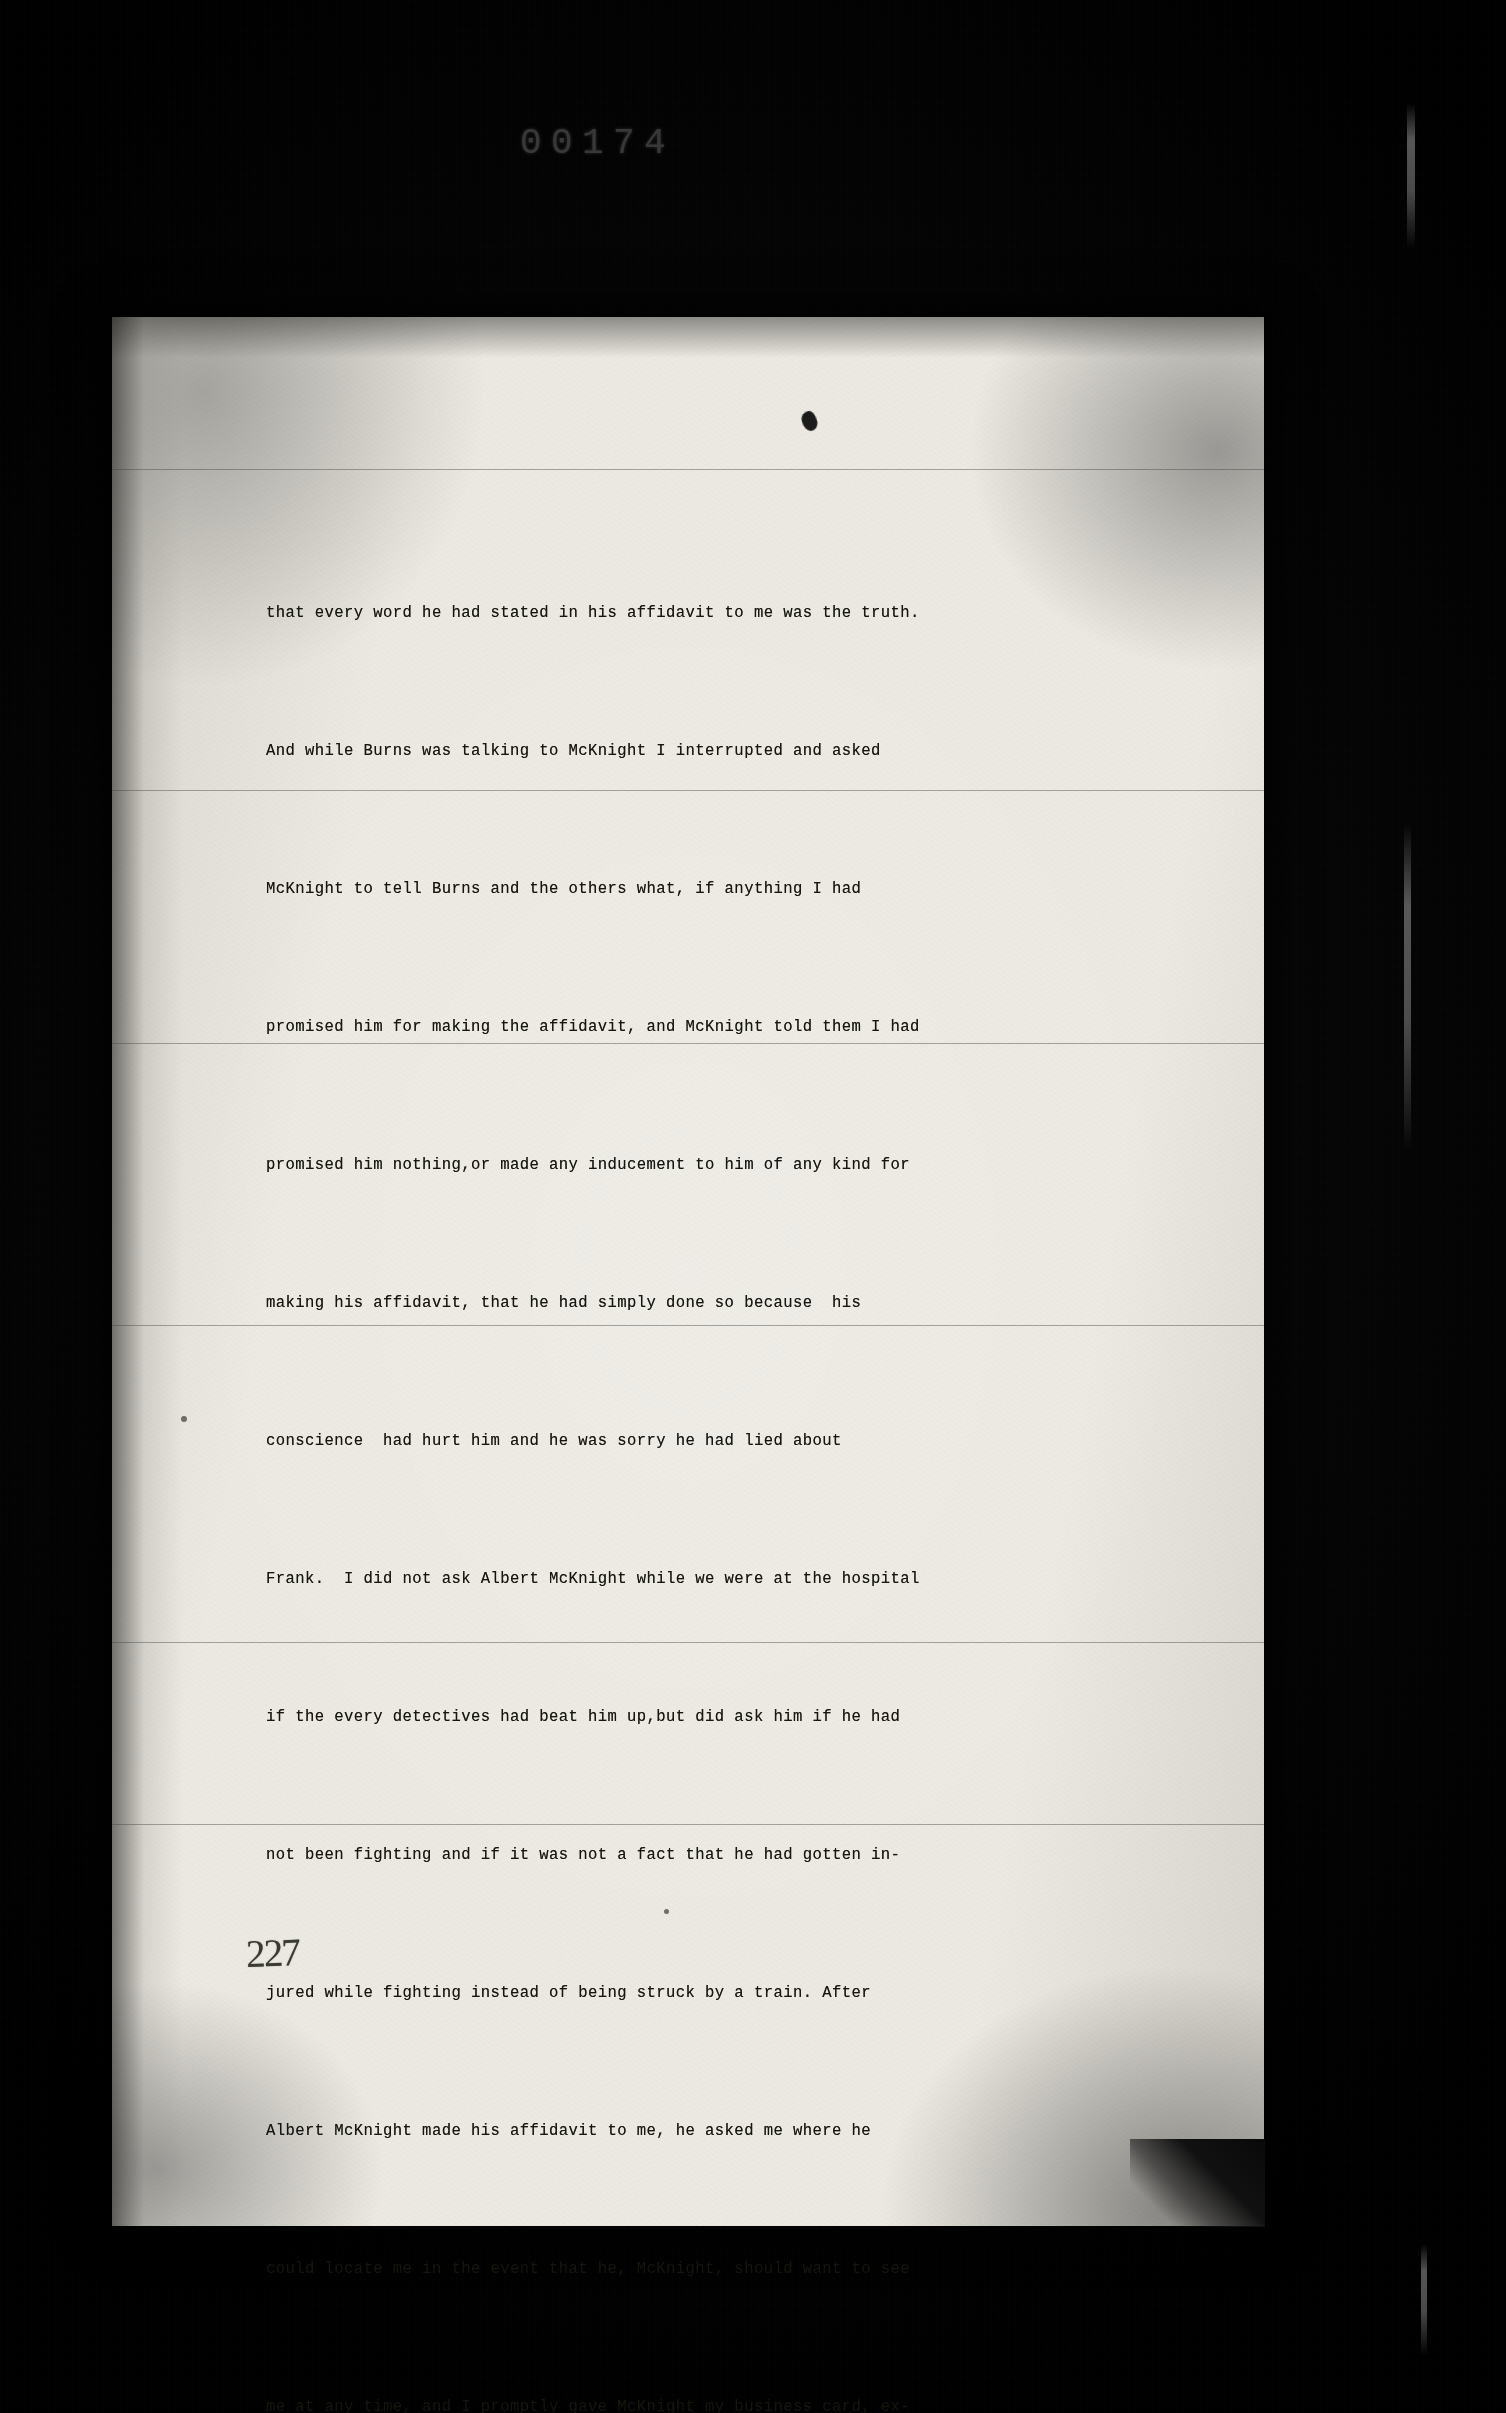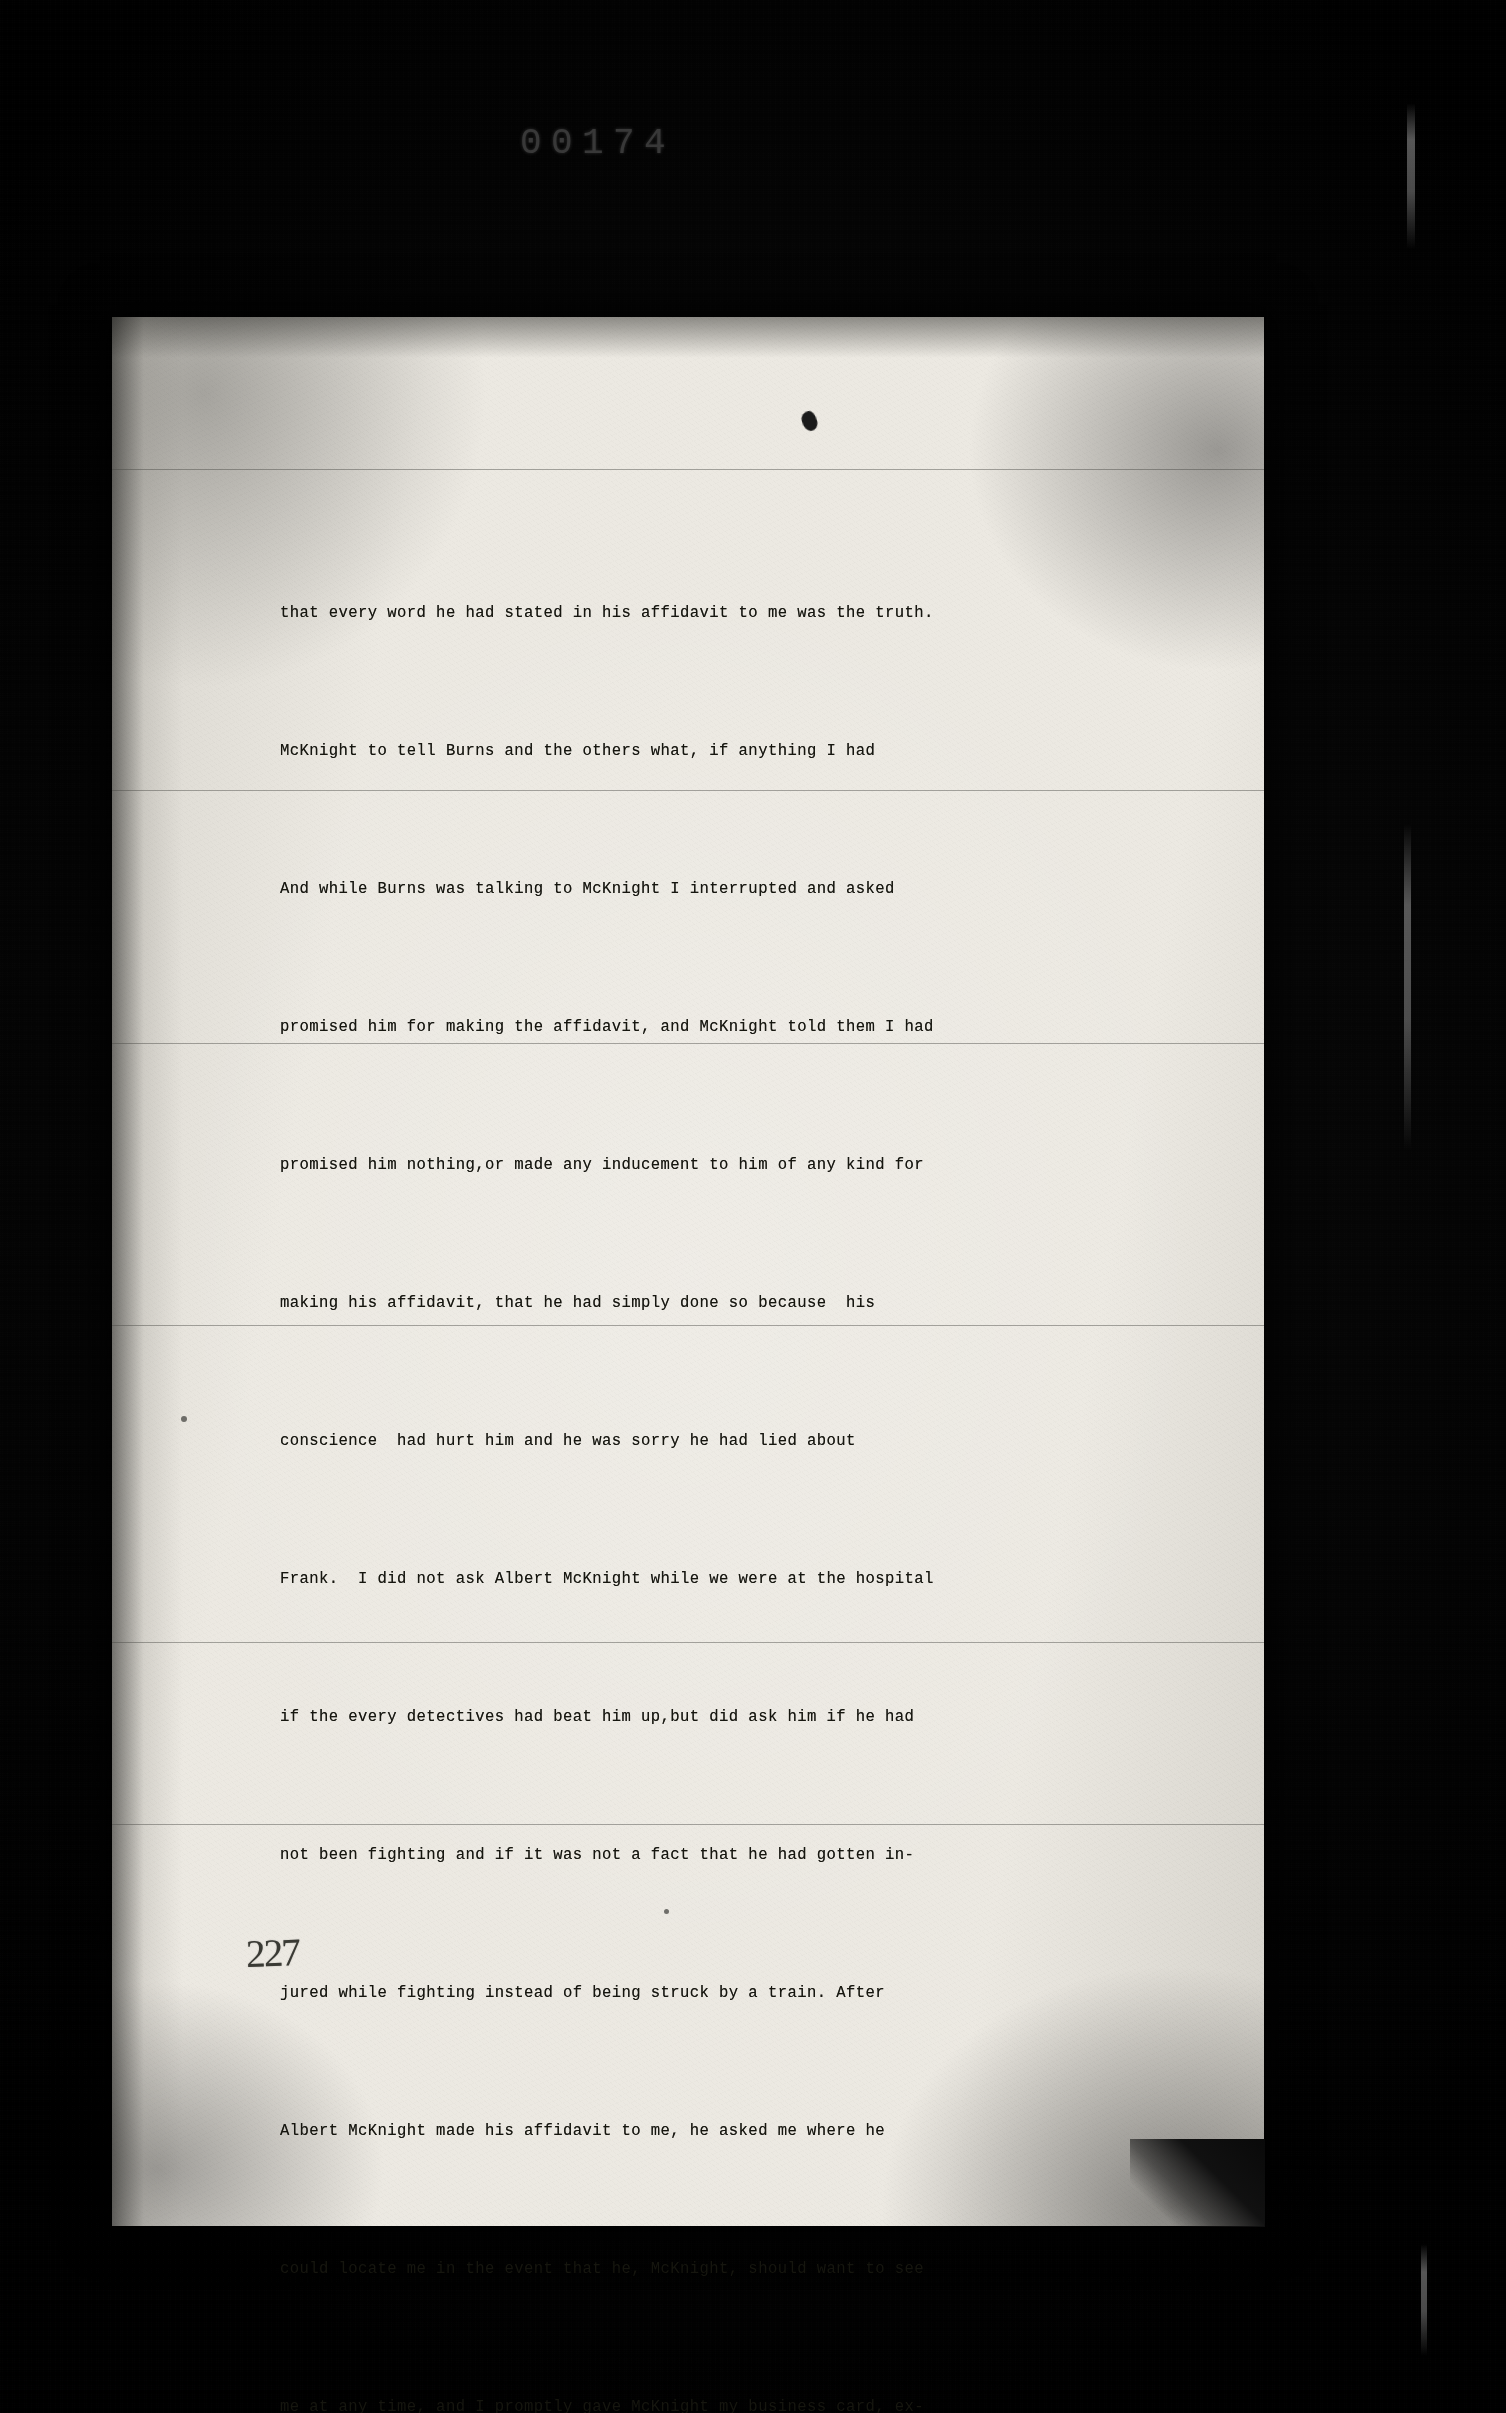--- a/index.html
+++ b/index.html
@@ -149,21 +149,20 @@
     line-height: 46px;
     letter-spacing: 0.4px;
     white-space: pre;
     font-family: "Liberation Mono", "DejaVu Sans Mono", monospace;
     text-shadow: 0 0 0.6px rgba(0,0,0,.55);
   }
   .ln {
     display: block;
     height: 46px;
     white-space: pre;
-    margin-left: 14px;
   }
 
   
   #page-number {
     position: absolute;
     left: 134px;
     top: 1613px;
     font-family: "Liberation Serif", serif;
     font-size: 39px;
     color: #3a3a34;
@@ -207,22 +206,22 @@
   <div class="crease" style="top:1507px;"></div>
 
   <div class="tick" id="margin-dot-1"></div>
   <div class="tick" id="margin-dot-2"></div>
 
   <div id="page-number">227</div>
 
   <div id="typescript">
 
     <span class="ln">that every word he had stated in his affidavit to me was the truth.</span>
+    <span class="ln">And while Burns was talking to McKnight I interrupted and asked</span>
     <span class="ln">McKnight to tell Burns and the others what, if anything I had</span>
-    <span class="ln">And while Burns was talking to McKnight I interrupted and asked</span>
     <span class="ln">promised him for making the affidavit, and McKnight told them I had</span>
     <span class="ln">promised him nothing,or made any inducement to him of any kind for</span>
     <span class="ln">making his affidavit, that he had simply done so because  his</span>
     <span class="ln">conscience  had hurt him and he was sorry he had lied about</span>
     <span class="ln">Frank.  I did not ask Albert McKnight while we were at the hospital</span>
     <span class="ln">if the every detectives had beat him up,but did ask him if he had</span>
     <span class="ln">not been fighting and if it was not a fact that he had gotten in-</span>
     <span class="ln">jured while fighting instead of being struck by a train. After</span>
     <span class="ln">Albert McKnight made his affidavit to me, he asked me where he</span>
     <span class="ln">could locate me in the event that he, McKnight, should want to see</span>

